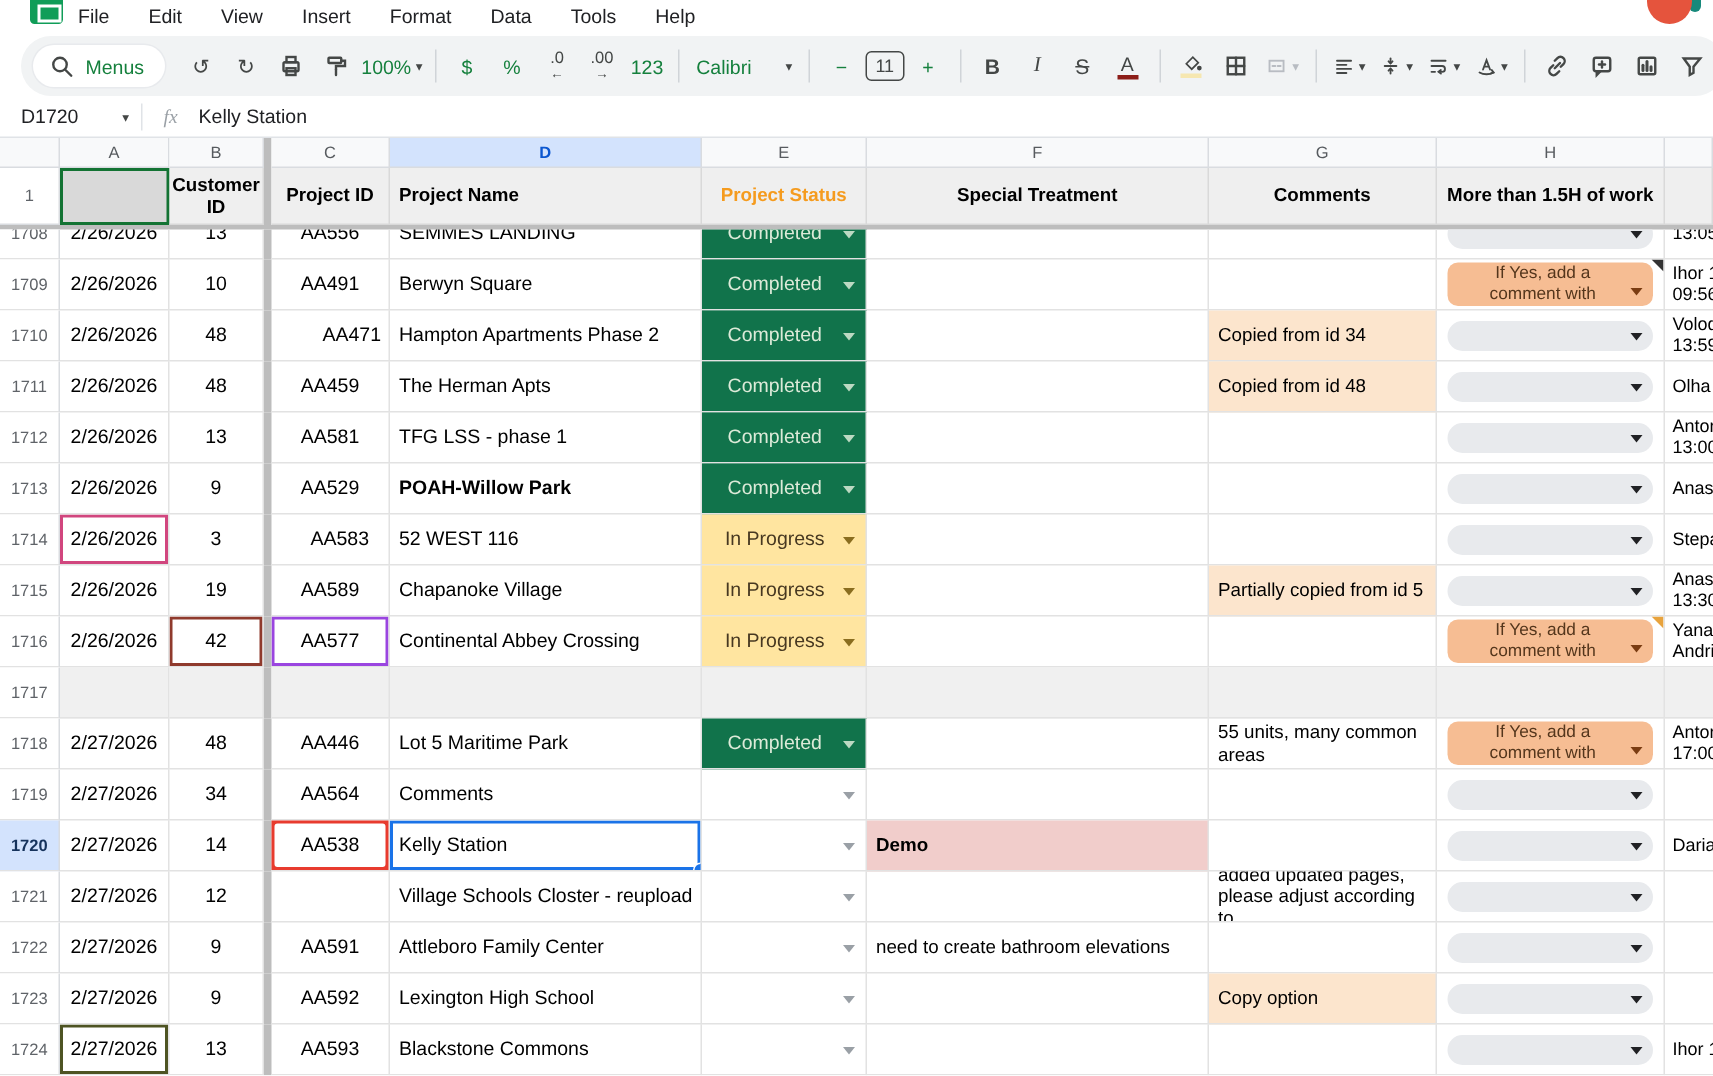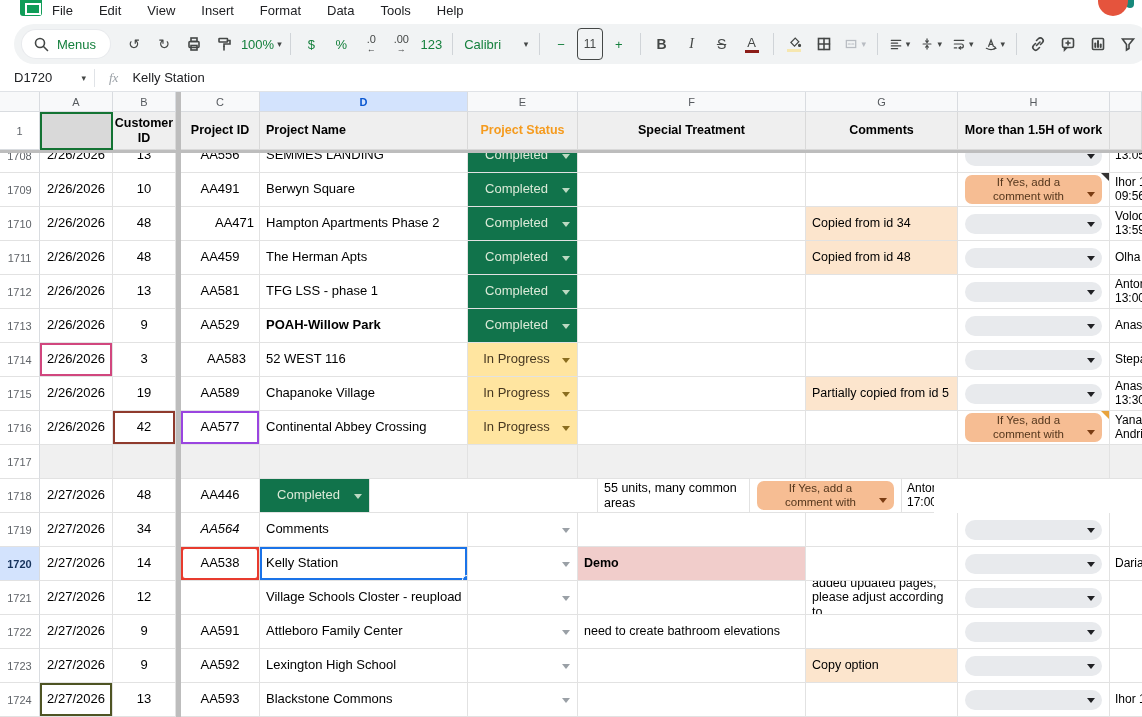--- a/index.html
+++ b/index.html
@@ -24,21 +24,21 @@
   .tb-div { width:1px; height:22px; background:#d0d4d8; margin:0 5px; }
   .menus-pill { height:28px; background:#fff; border-radius:16px; display:flex; align-items:center; padding:0 14px 0 10px; gap:7px; margin-right:8px; box-shadow:0 0 0 1px #e8eaed; }
   .ic { width:18px; height:18px; stroke:#444746; fill:none; stroke-width:1.6; stroke-linecap:round; }
   .ic-gray { stroke:#b8bcc2; }
   .glyph { font-size:14px; color:#444746; }
   .b-bold { font-weight:bold; font-size:14px; }
   .b-italic { font-style:italic; font-family:"Liberation Serif", serif; font-size:14px; }
   .b-strike { text-decoration:line-through; font-size:14px; }
   .b-tcolor { font-size:13px; line-height:1; display:flex; flex-direction:column; align-items:center; }
   .b-tcolor .bar { width:14px; height:3px; background:#8c1d18; margin-top:1px; }
-  .fontsize-box { width:30px; height:32px; border:1px solid #444746; border-radius:4px; display:flex; align-items:center; justify-content:center; font-size:12px; color:#444746; }
+  .fontsize-box { width:30px; height:20px; border:1px solid #444746; border-radius:4px; display:flex; align-items:center; justify-content:center; font-size:12px; color:#444746; }
   .dec { display:flex; flex-direction:column; align-items:center; line-height:1; font-size:11px; color:#444746; }
   .dec .arr { font-size:9px; }
   .fill-wrap { display:flex; flex-direction:column; align-items:center; }
   .fill-wrap .bar { width:14px; height:3px; background:#f6e7b0; margin-top:0px; }
 
   
   .fbar { position:absolute; left:0; top:64px; width:1142px; height:28px; background:#fff; border-bottom:1px solid #e0e3e7; display:flex; align-items:center; }
   .namebox { width:86px; padding-left:14px; font-size:13px; color:#202124; display:flex; align-items:center; justify-content:space-between; }
   .fbar-div { width:1px; height:18px; background:#e0e3e7; margin:0 8px; }
   .fx { font-style:italic; font-family:"Liberation Serif", serif; color:#9aa0a6; font-size:13px; margin:0 14px 0 6px; }
@@ -553,20 +553,21 @@
           <div class="cell c-left c-small g" style="width: 152px; flex: 0 0 152px;"></div>
           <div class="cell g" style="width: 152px; flex: 0 0 152px;"></div>
           <div class="cell i-cell g" style="width: 32px; flex: 0 0 32px;"></div>
         </div>
         <div class="grid-row">
           <div class="rownum" style="width: 40px; flex: 0 0 40px;">1718</div>
           <div class="cell c-center" style="width: 73px; flex: 0 0 73px;">2/27/2026</div>
           <div class="cell c-center" style="width: 63px; flex: 0 0 63px;">48</div>
           <div class="vdiv" style="width: 5px; flex: 0 0 5px;"></div>
           <div class="cell c-center" style="width: 79px; flex: 0 0 79px;">AA446</div>
+          <div class="cell c-left" style="width: 208px; flex: 0 0 208px;">Lot 5 Maritime Park</div>
           <div class="cell st-green" style="width: 110px; flex: 0 0 110px;">
             <span class="st-text">Completed</span>
             <span class="tri tri-green"></span>
           </div>
           <div class="cell c-left c-small" style="width: 228px; flex: 0 0 228px;"></div>
           <div class="cell c-left c-small" style="width: 152px; flex: 0 0 152px;">
             <span style="white-space: normal;">55 units, many common areas</span>
           </div>
           <div class="cell" style="width: 152px; flex: 0 0 152px;">
             <div class="chip-orange">
@@ -578,21 +579,21 @@
           <div class="cell i-cell" style="width: 32px; flex: 0 0 32px;">
             <span>Anton</span>
             <span>17:00</span>
           </div>
         </div>
         <div class="grid-row">
           <div class="rownum" style="width: 40px; flex: 0 0 40px;">1719</div>
           <div class="cell c-center" style="width: 73px; flex: 0 0 73px;">2/27/2026</div>
           <div class="cell c-center" style="width: 63px; flex: 0 0 63px;">34</div>
           <div class="vdiv" style="width: 5px; flex: 0 0 5px;"></div>
-          <div class="cell c-center" style="width: 79px; flex: 0 0 79px; font-style: italic;">AA564</div>
+          <div class="cell c-center" style="width: 79px; flex: 0 0 79px;">AA564</div>
           <div class="cell c-left" style="width: 208px; flex: 0 0 208px;">Comments</div>
           <div class="cell" style="width: 110px; flex: 0 0 110px;">
             <span class="st-text"></span>
             <span class="tri "></span>
           </div>
           <div class="cell c-left c-small" style="width: 228px; flex: 0 0 228px;"></div>
           <div class="cell c-left c-small" style="width: 152px; flex: 0 0 152px;"></div>
           <div class="cell" style="width: 152px; flex: 0 0 152px;">
             <div class="pill">
               <span class="tri tri-dark"></span>

